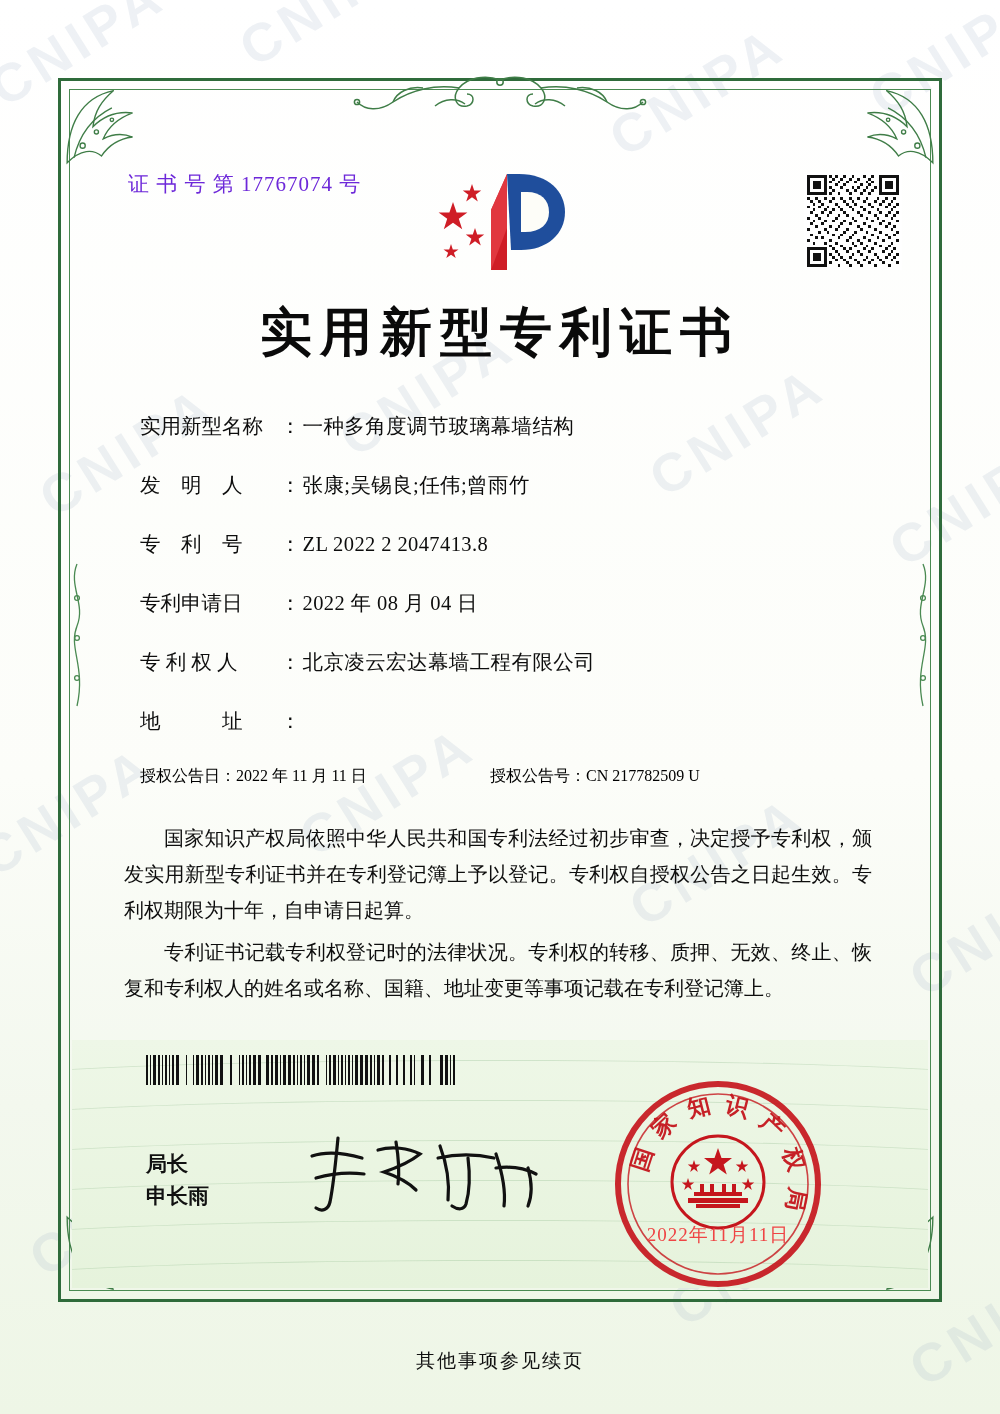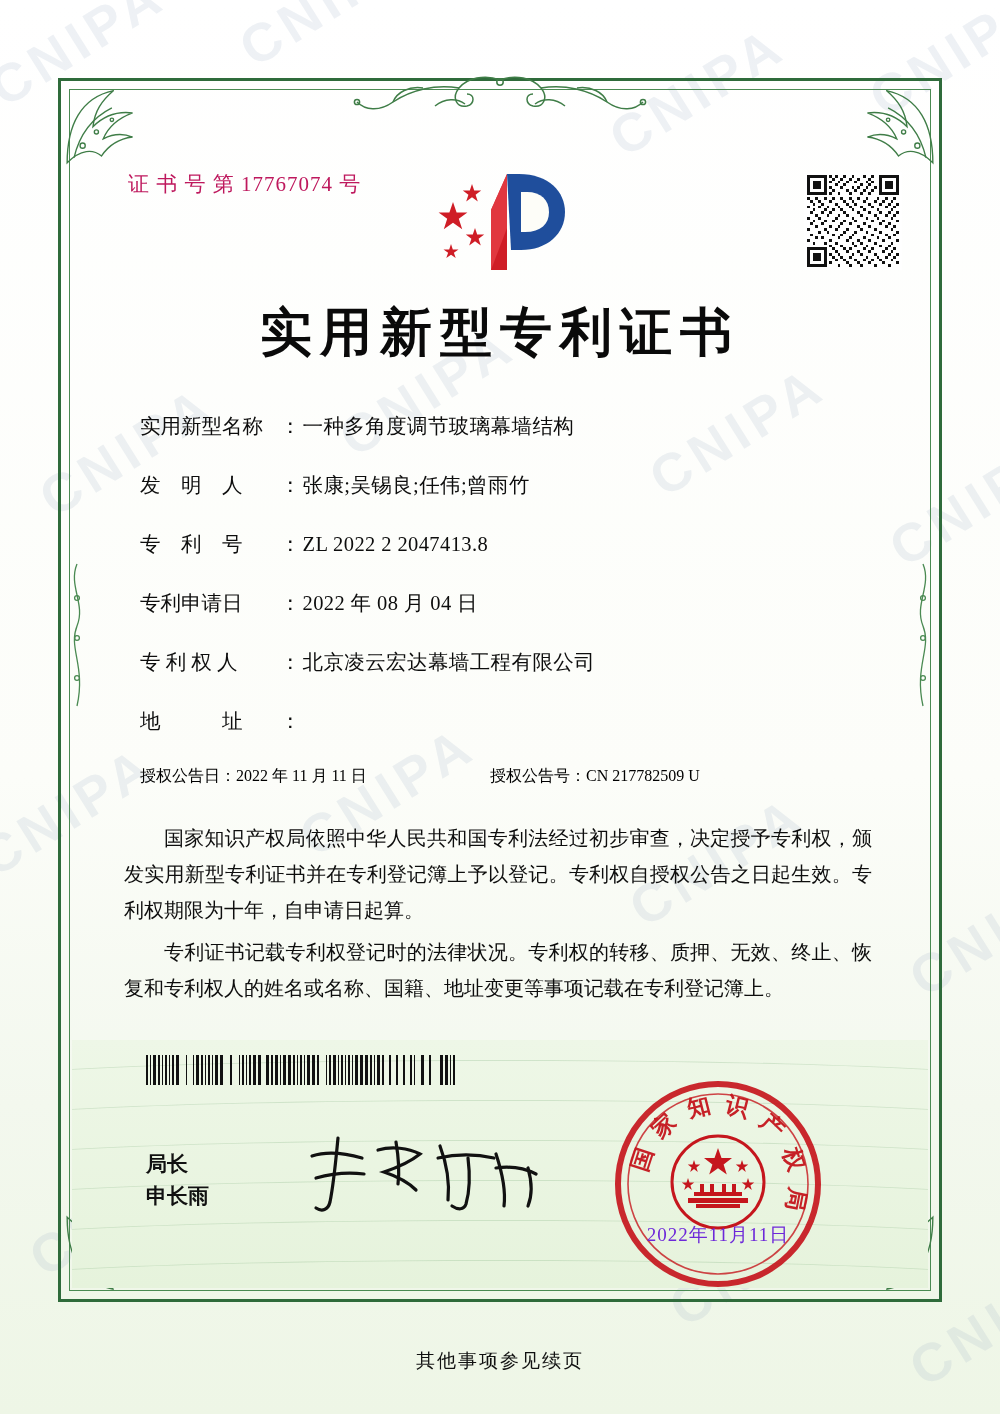--- a/index.html
+++ b/index.html
@@ -98,21 +98,21 @@
   .side-flourish.left  { left: 64px;  top: 560px; }
   .side-flourish.right { right: 64px; top: 560px; transform: scaleX(-1); }
 
   
   .cert-no {
     position: absolute;
     left: 128px;
     top: 170px;
     font-size: 21px;
     letter-spacing: 1px;
-    color: #be185d;
+    color: #6d28d9;
   }
 
   .emblem {
     position: absolute;
     left: 50%;
     top: 166px;
     transform: translateX(-50%);
     width: 170px;
     height: 112px;
   }
@@ -262,21 +262,21 @@
     height: 212px;
   }
   .seal svg { width: 100%; height: 100%; }
 
   .seal-date {
     position: absolute;
     right: 172px;
     top: 1222px;
     width: 220px;
     text-align: center;
-    color: #6d28d9;
+    color: #ef4444;
     font-size: 19px;
     letter-spacing: 1px;
     font-family: "Liberation Serif", serif;
   }
 
   .page-num {
     position: absolute;
     left: 0; right: 0;
     top: 1288px;
     text-align: center;

